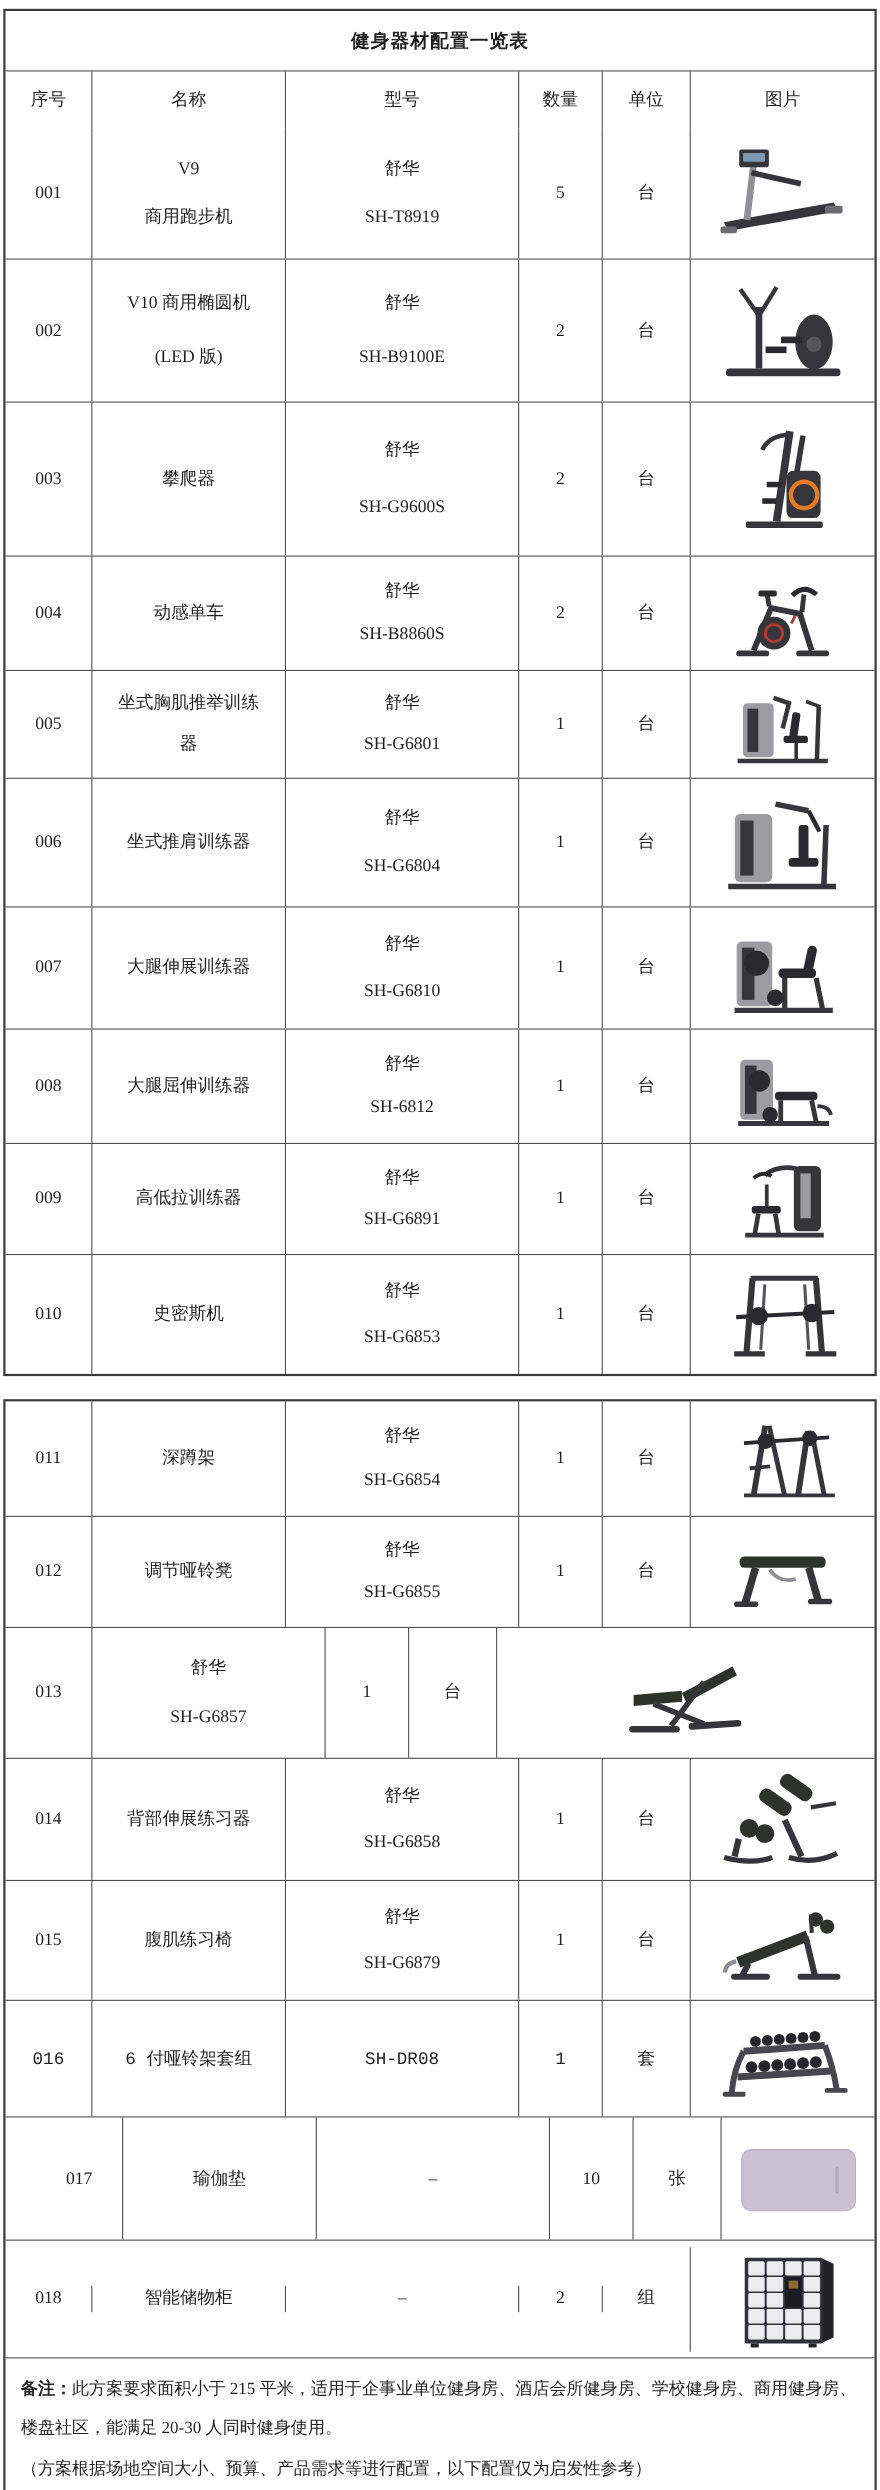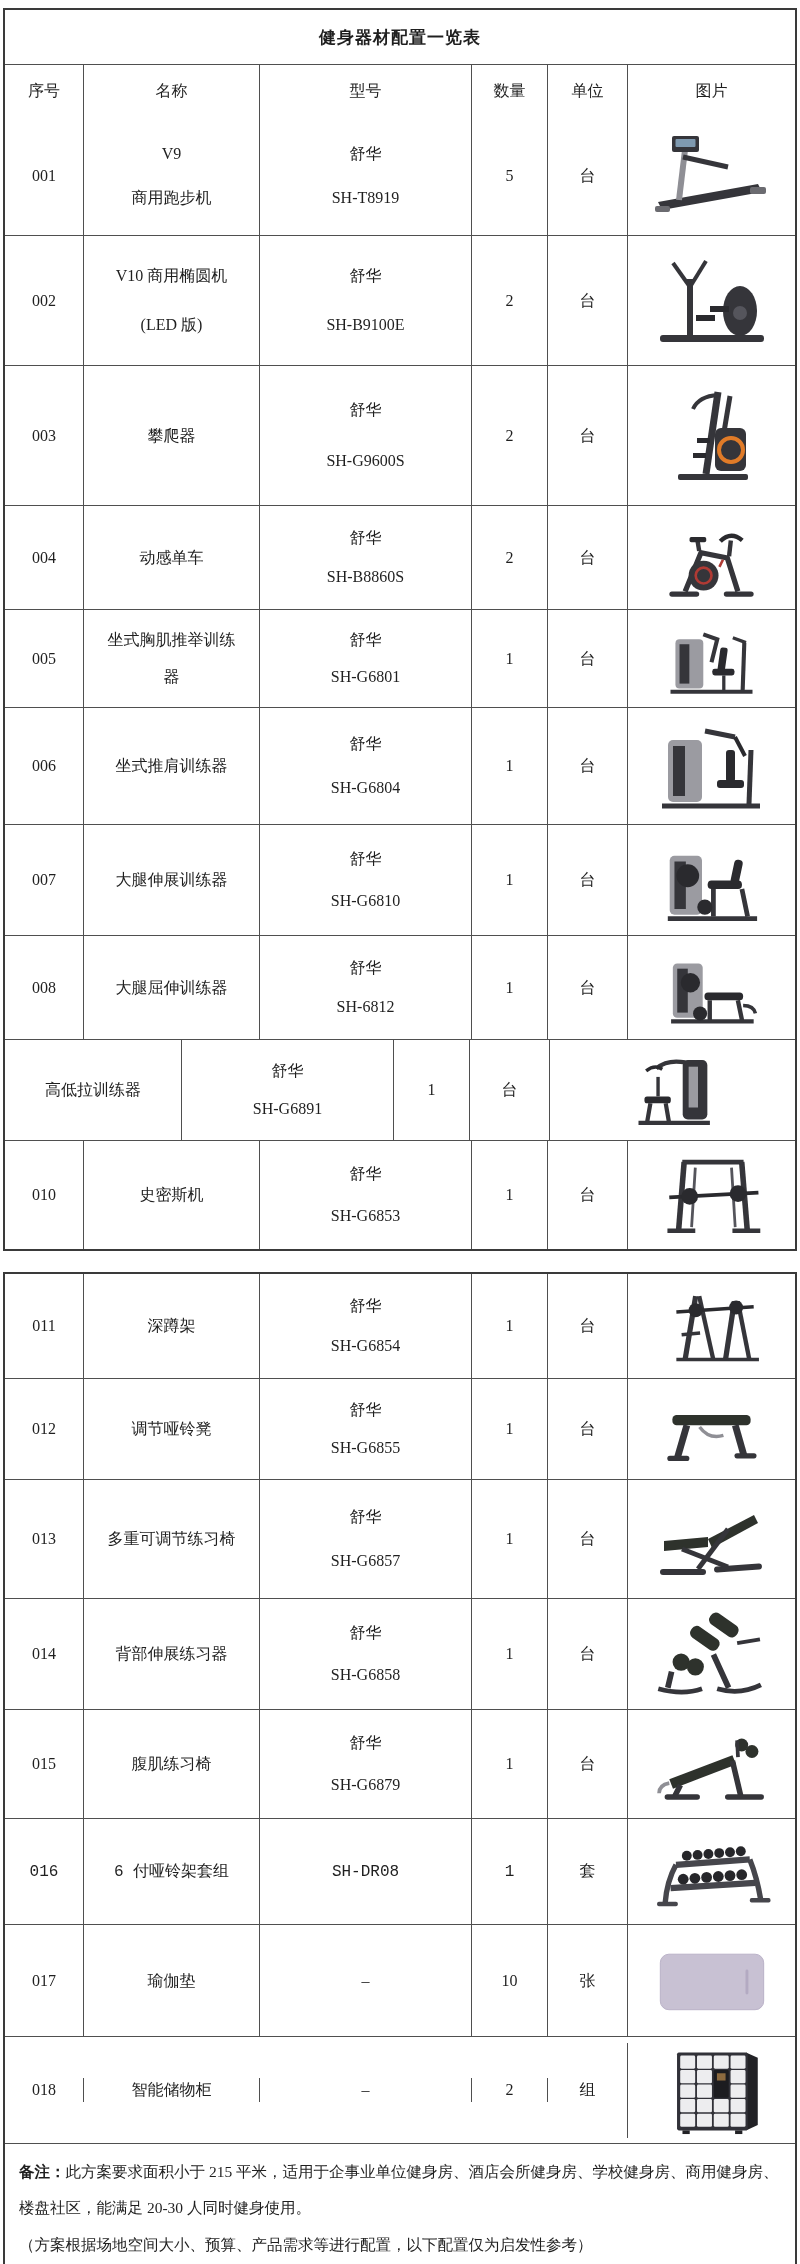--- a/index.html
+++ b/index.html
@@ -408,20 +408,21 @@
     <div class="cell c-qty">1</div>
     <div class="cell c-unit">台</div>
     <div class="cell c-img">
             <svg class="equip" viewBox="0 0 140 100" preserveAspectRatio="xMidYMid meet" width="123" height="88">
               <use href="#leg-curl-image" xlink:href="#leg-curl-image"></use>
             </svg>
           </div>
   </div>
 
   <div class="t-row" style="height: 101px;">
+    <div class="cell c-no">009</div>
     <div class="cell c-name">
             <span class="line">高低拉训练器</span>
           </div>
     <div class="cell c-model">
             <span class="line">舒华</span>
             <span class="line">SH-G6891</span>
           </div>
     <div class="cell c-qty">1</div>
     <div class="cell c-unit">台</div>
     <div class="cell c-img">
@@ -484,23 +485,20 @@
     <div class="cell c-unit">台</div>
     <div class="cell c-img">
             <svg class="equip" viewBox="0 0 140 100" preserveAspectRatio="xMidYMid meet" width="119" height="85">
               <use href="#flat-bench-image" xlink:href="#flat-bench-image"></use>
             </svg>
           </div>
   </div>
 
   <div class="t-row" style="height: 119px;">
     <div class="cell c-no">013</div>
-    <div class="cell c-name">
-            <span class="line">多重可调节练习椅</span>
-          </div>
     <div class="cell c-model">
             <span class="line">舒华</span>
             <span class="line">SH-G6857</span>
           </div>
     <div class="cell c-qty">1</div>
     <div class="cell c-unit">台</div>
     <div class="cell c-img">
             <svg class="equip" viewBox="0 0 140 100" preserveAspectRatio="xMidYMid meet" width="140" height="100">
               <use href="#adjustable-bench-image" xlink:href="#adjustable-bench-image"></use>
             </svg>
@@ -553,21 +551,21 @@
           </div>
     <div class="cell c-qty">1</div>
     <div class="cell c-unit">套</div>
     <div class="cell c-img">
             <svg class="equip" viewBox="0 0 140 100" preserveAspectRatio="xMidYMid meet" width="126" height="90">
               <use href="#dumbbell-rack-image" xlink:href="#dumbbell-rack-image"></use>
             </svg>
           </div>
   </div>
 
-  <div class="t-row" style="height: 112px;">
+  <div class="t-row" style="height: 112px; padding-left: 28px;">
     <div class="cell c-no">017</div>
     <div class="cell c-name">
             <span class="line">瑜伽垫</span>
           </div>
     <div class="cell c-model">
             <span class="line">–</span>
           </div>
     <div class="cell c-qty">10</div>
     <div class="cell c-unit">张</div>
     <div class="cell c-img">

